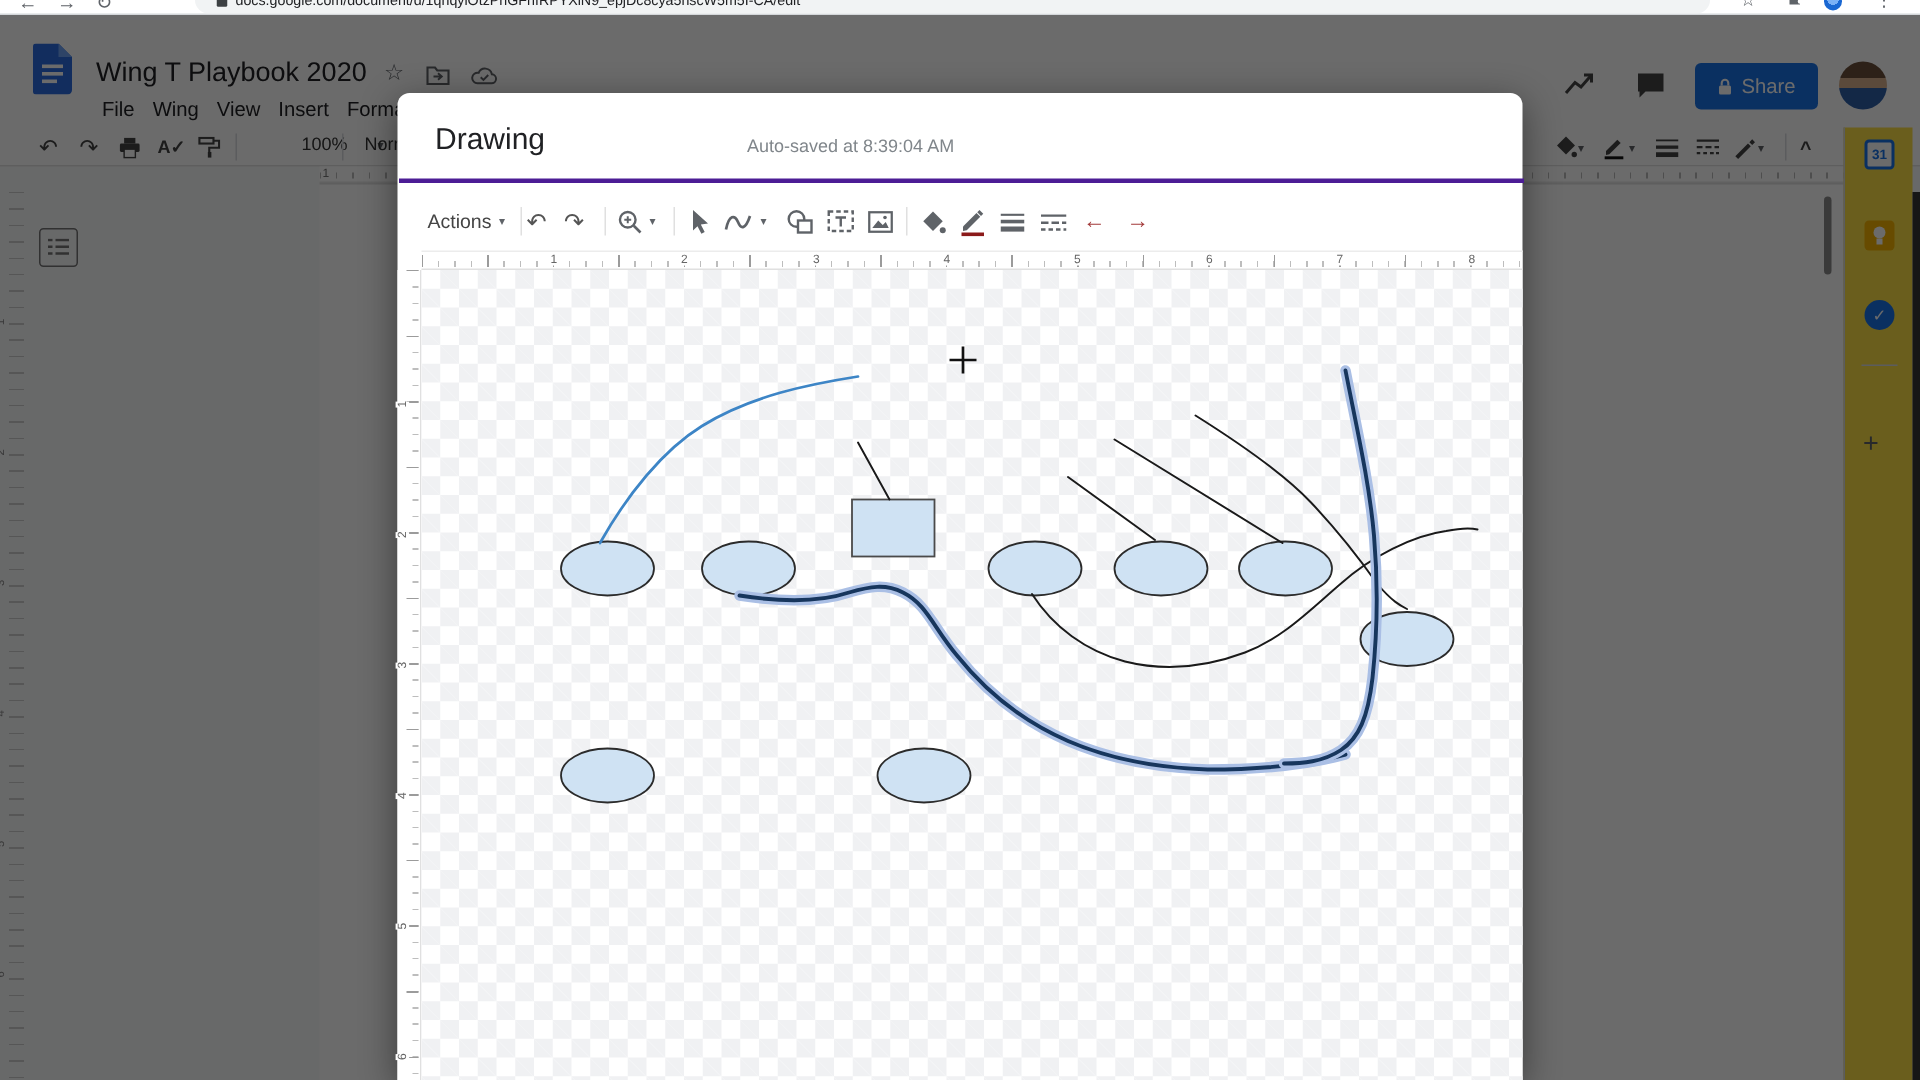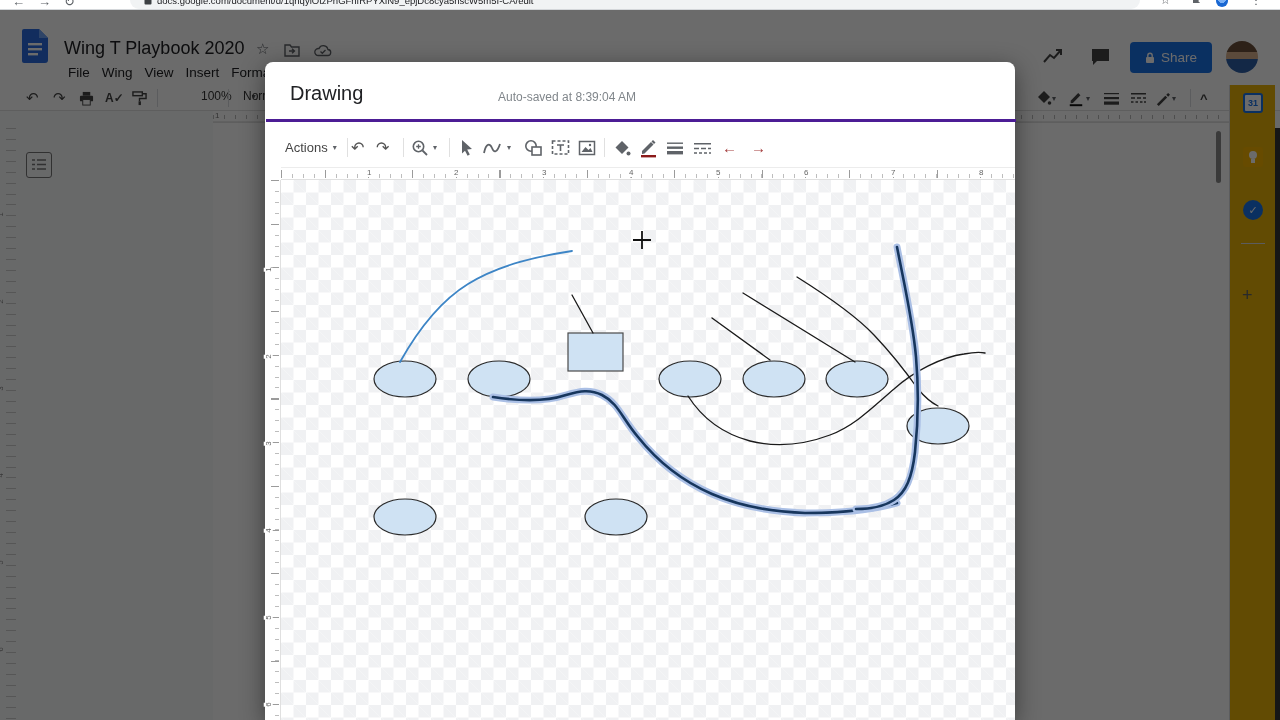--- a/index.html
+++ b/index.html
@@ -48,21 +48,21 @@
   #dr1{position:absolute;left:2px;top:0;font-size:8px;color:#777;}
   #left-col{position:absolute;left:0;top:122px;width:213px;height:598px;background:#f8f9fa;}
   #docs-vruler{position:absolute;left:6px;top:128px;width:10px;height:592px;
     background:repeating-linear-gradient(180deg,#c2c2c2 0 1px,transparent 1px 10.92px);opacity:.8;}
   .dvr-num{position:absolute;left:-2px;font-size:7.5px;color:#888;transform:rotate(-90deg);}
   #outline-icon{position:absolute;left:26px;top:152px;width:26px;height:26px;border:1.5px solid #757575;border-radius:3px;
     display:flex;align-items:center;justify-content:center;}
   #page{position:absolute;left:213px;top:122px;width:1016px;height:598px;background:#fff;border-top:1px solid #e0e0e0;}
   #doc-scrollthumb{position:absolute;left:1216px;top:131px;width:5px;height:52px;background:#8a8a8a;border-radius:3px;}
 
-  #side-panel{position:absolute;left:1229px;top:85px;width:46px;height:635px;background:#eab308;border-left:1px solid #dadce0;}
+  #side-panel{position:absolute;left:1229px;top:85px;width:46px;height:635px;background:#fde047;border-left:1px solid #dadce0;}
   .sp-item{position:absolute;left:13px;width:20px;height:20px;}
   #sp-divider{position:absolute;left:11px;top:158px;width:24px;height:1px;background:#dadce0;}
   #sp-plus{position:absolute;left:12px;top:200px;font-size:18px;color:#5f6368;}
   #cal-icon{background:#fff;border:2px solid #1a73e8;border-radius:3px;color:#1a73e8;
     font-size:9px;font-weight:bold;display:flex;align-items:center;justify-content:center;}
   #keep-icon{background:#f5b400;border-radius:3px;position:relative;}
   #keep-icon::after{content:"";position:absolute;left:6px;top:4px;width:8px;height:8px;border-radius:50%;background:#fff;}
   #keep-icon::before{content:"";position:absolute;left:8px;top:12px;width:4px;height:4px;background:#fff;z-index:1;}
   #tasks-icon{background:#1a73e8;border-radius:50%;color:#fff;font-size:11px;display:flex;align-items:center;justify-content:center;}
   #black-strip{position:absolute;left:1275px;top:128px;width:5px;height:592px;background:#161616;z-index:55;}

